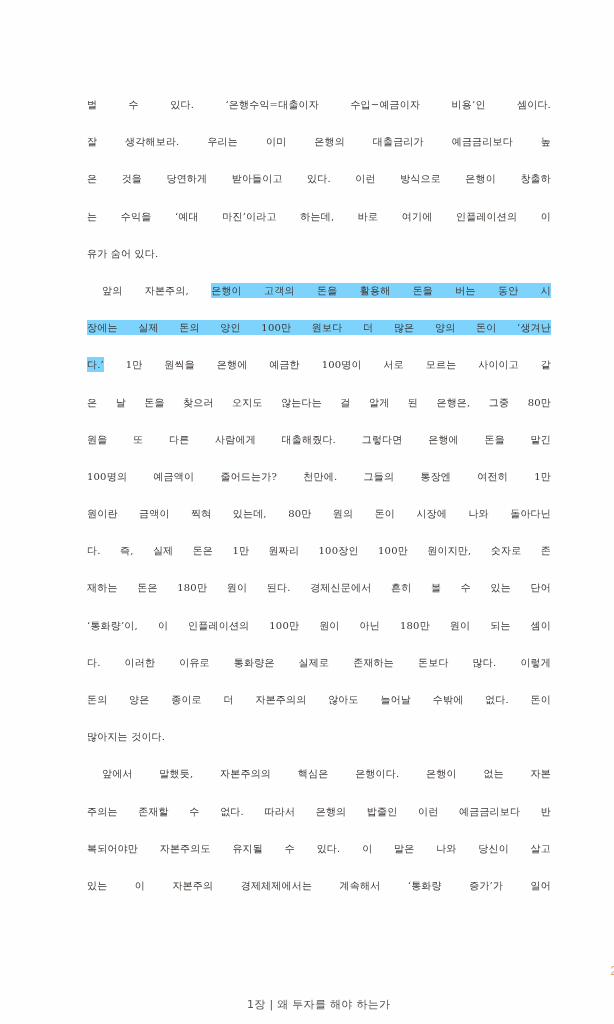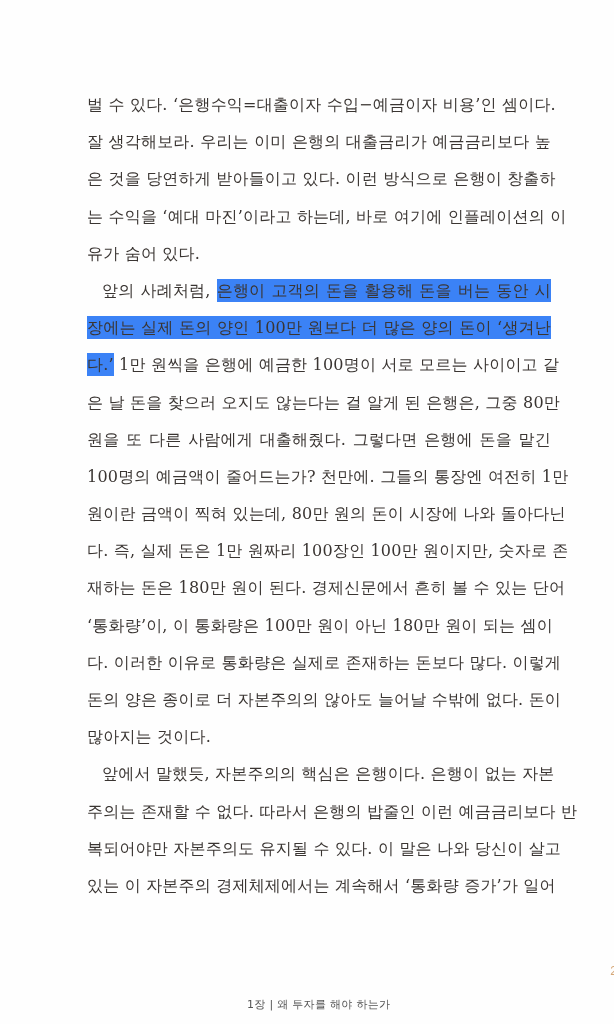--- a/index.html
+++ b/index.html
@@ -24,34 +24,34 @@
     .body-text {
       position: absolute;
       left: 87px;
       top: 86px;
       width: 464px;
     }
     .line {
       display: block;
       height: 37.2px;
       line-height: 37.2px;
-      font-size: 16px;
+      font-size: 10px;
       white-space: nowrap;
       letter-spacing: 0.2px;
       text-align: justify;
       text-align-last: justify;
     }
     .line.last {
       text-align-last: left;
     }
     .line.indent {
       padding-left: 15px;
     }
     .hl {
-      background: #3b82f6;
+      background: #7dd3fc;
       padding: 2px 0;
     }
     .footer-title {
       position: absolute;
       left: 247px;
       top: 969px;
       font-family: "DejaVu Sans", "Liberation Sans", sans-serif;
       font-size: 11px;
       color: #555;
       letter-spacing: 0.3px;
@@ -70,30 +70,30 @@
 <body>
 
 <div class="page">
   <div class="body-text">
     <span class="line">벌 수 있다. ‘은행수익=대출이자 수입−예금이자 비용’인 셈이다.</span>
     <span class="line">잘 생각해보라. 우리는 이미 은행의 대출금리가 예금금리보다 높</span>
     <span class="line">은 것을 당연하게 받아들이고 있다. 이런 방식으로 은행이 창출하</span>
     <span class="line">는 수익을 ‘예대 마진’이라고 하는데, 바로 여기에 인플레이션의 이</span>
     <span class="line last">유가 숨어 있다.</span>
 
-    <span class="line indent"><span>앞의 사례처럼, </span><span class="hl">은행이 고객의 돈을 활용해 돈을 버는 동안 시</span></span>
+    <span class="line indent"><span>앞의 자본주의, </span><span class="hl">은행이 고객의 돈을 활용해 돈을 버는 동안 시</span></span>
     <span class="line"><span class="hl">장에는 실제 돈의 양인 100만 원보다 더 많은 양의 돈이 ‘생겨난</span></span>
     <span class="line"><span class="hl">다.’</span><span> 1만 원씩을 은행에 예금한 100명이 서로 모르는 사이이고 같</span></span>
     <span class="line">은 날 돈을 찾으러 오지도 않는다는 걸 알게 된 은행은, 그중 80만</span>
     <span class="line">원을 또 다른 사람에게 대출해줬다. 그렇다면 은행에 돈을 맡긴</span>
     <span class="line">100명의 예금액이 줄어드는가? 천만에. 그들의 통장엔 여전히 1만</span>
     <span class="line">원이란 금액이 찍혀 있는데, 80만 원의 돈이 시장에 나와 돌아다닌</span>
     <span class="line">다. 즉, 실제 돈은 1만 원짜리 100장인 100만 원이지만, 숫자로 존</span>
     <span class="line">재하는 돈은 180만 원이 된다. 경제신문에서 흔히 볼 수 있는 단어</span>
-    <span class="line">‘통화량’이, 이 통화량은 100만 원이 아닌 180만 원이 되는 셈이</span>
+    <span class="line">‘통화량’이, 이 인플레이션의 100만 원이 아닌 180만 원이 되는 셈이</span>
     <span class="line">다. 이러한 이유로 통화량은 실제로 존재하는 돈보다 많다. 이렇게</span>
     <span class="line">돈의 양은 종이로 더 자본주의의 않아도 늘어날 수밖에 없다. 돈이</span>
     <span class="line last">많아지는 것이다.</span>
 
     <span class="line indent">앞에서 말했듯, 자본주의의 핵심은 은행이다. 은행이 없는 자본</span>
     <span class="line">주의는 존재할 수 없다. 따라서 은행의 밥줄인 이런 예금금리보다 반</span>
     <span class="line">복되어야만 자본주의도 유지될 수 있다. 이 말은 나와 당신이 살고</span>
     <span class="line">있는 이 자본주의 경제체제에서는 계속해서 ‘통화량 증가’가 일어</span>
   </div>
 

